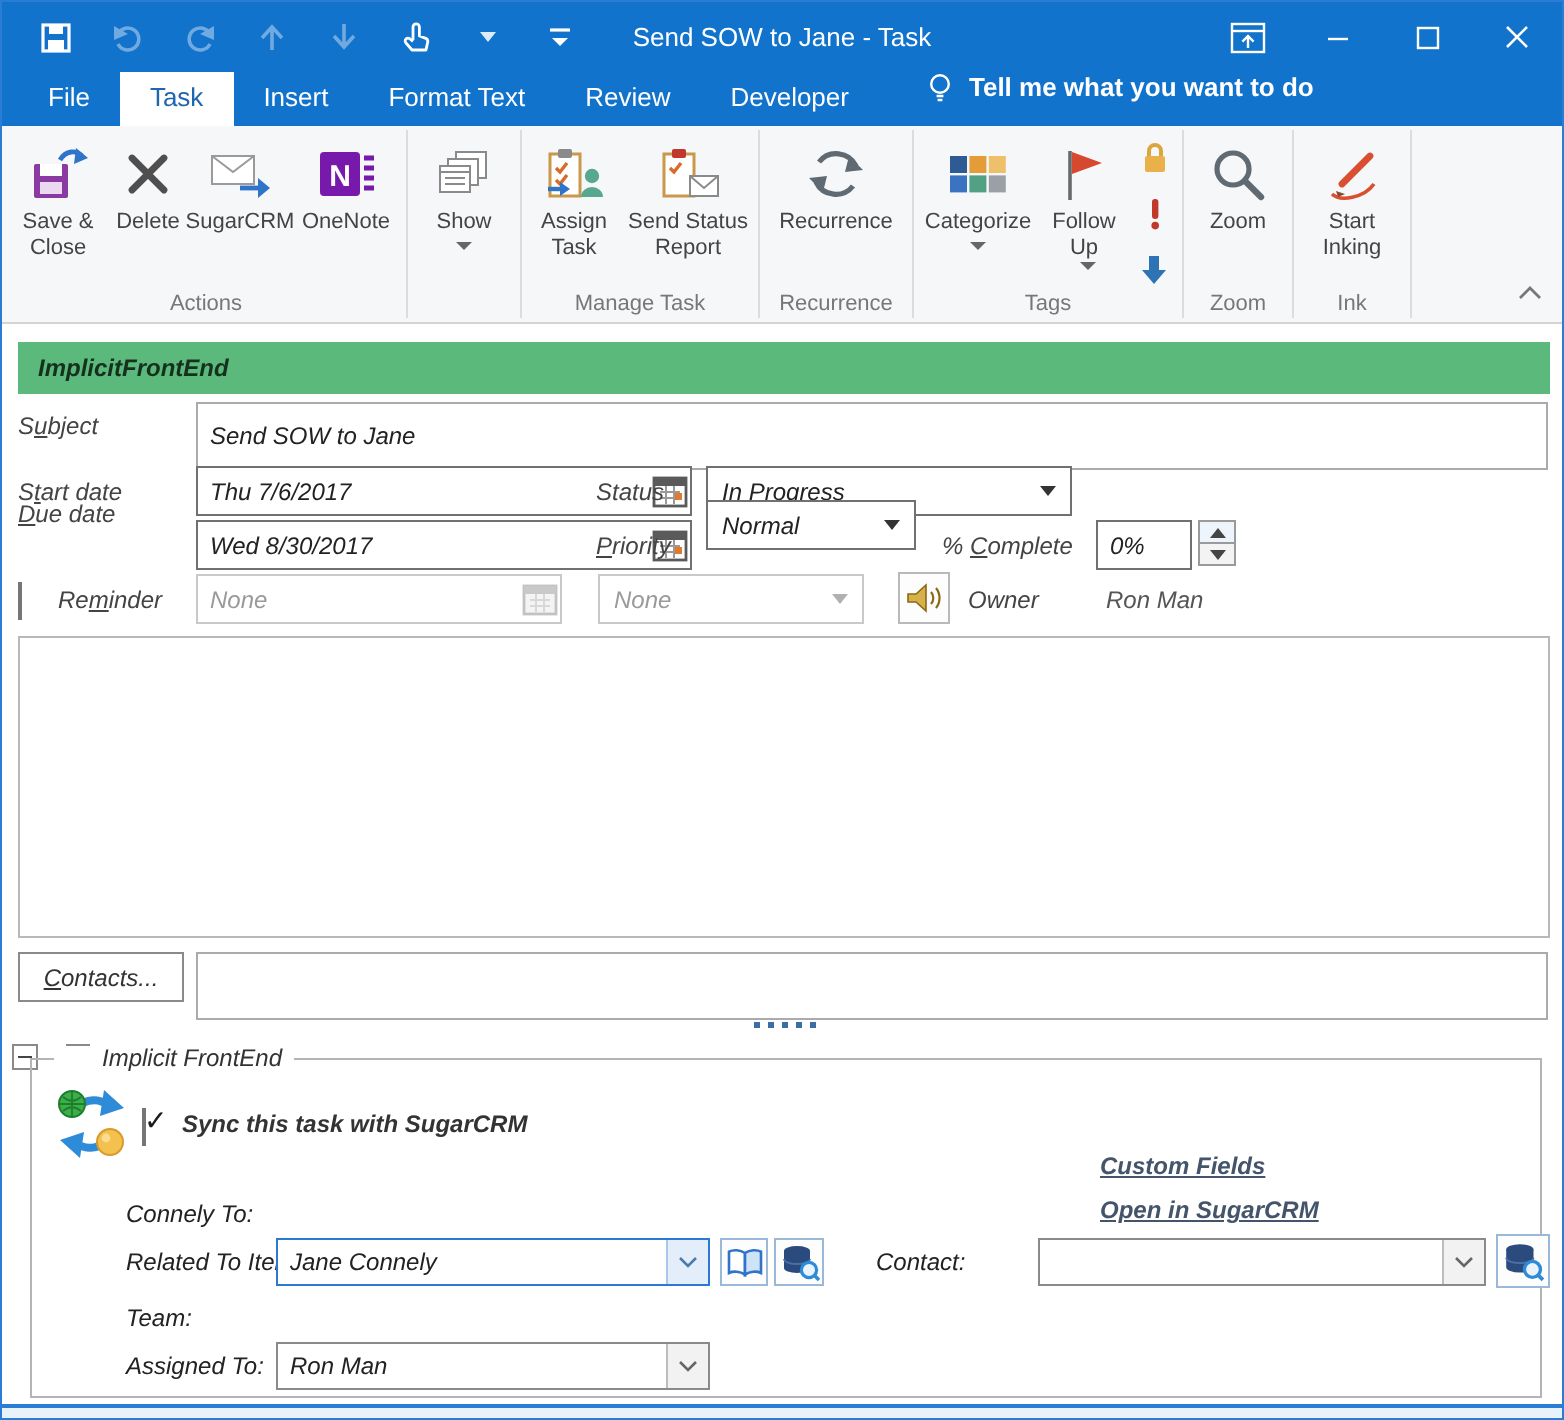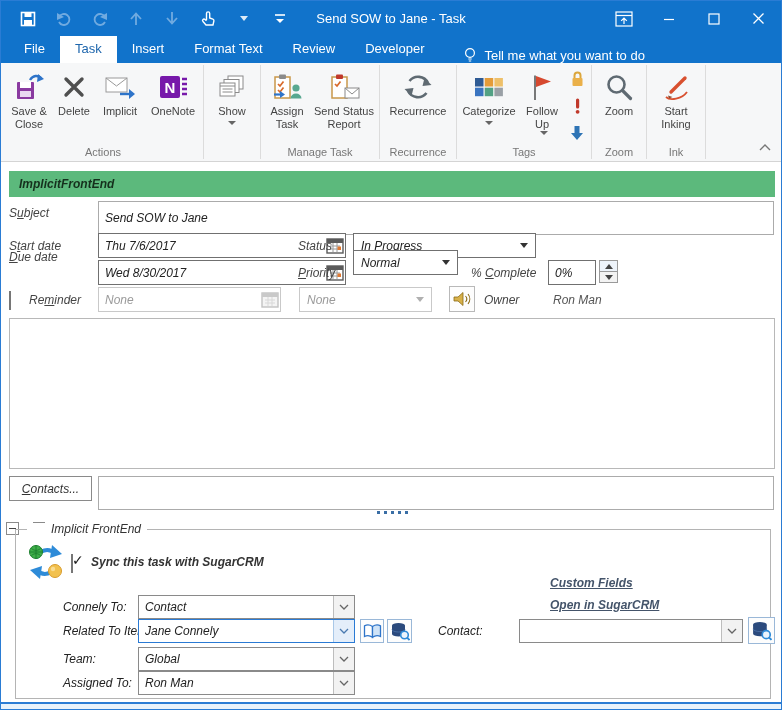--- a/index.html
+++ b/index.html
@@ -13,21 +13,21 @@
   .qat .qbtn { display:flex; align-items:center; justify-content:center; width:22px; height:22px; }
   .qbtn.disabled { opacity:.5; }
   .title-text { position:absolute; left:0; right:0; text-align:center; color:#fff; font-size:13px; pointer-events:none; }
   .wincontrols { position:absolute; right:0; top:0; height:35px; display:flex; }
   .wc { width:45px; height:35px; display:flex; align-items:center; justify-content:center; }
 
   
   .tabrow { height:27px; background:#1173cb; display:flex; align-items:stretch; padding-left:8px; }
   .tab { color:#fff; font-size:13px; padding:5px 15px 6px 15px; cursor:default; }
   .tab.active { background:#fff; color:#1e66ad; }
-  .tellme { display:flex; align-items:flex-end; gap:7px; color:#fff; font-size:13px; margin-left:14px; padding:0 10px; }
+  .tellme { display:flex; align-items:flex-start; gap:7px; color:#fff; font-size:13px; margin-left:14px; padding:0 10px;font-weight:bold; }
 
   
   .ribbon { position:relative; height:99px; background:#f6f7f8; border-bottom:1px solid #d4d4d4; display:flex; align-items:flex-start; padding:2px 0 0 2px; }
   .rgroup { position:relative; height:94px; border-right:1px solid #dcdcdc; display:flex; align-items:flex-start; padding:1px 2px 16px 2px; }
   .rgroup-label { position:absolute; bottom:1px; left:0; right:0; text-align:center; font-size:11px; color:#777; }
   .rbtn { height:78px; display:flex; flex-direction:column; align-items:center; padding-top:3px; font-size:11px; line-height:13px; text-align:center; color:#444; cursor:default; }
   .rbtn .ricon { height:36px; display:flex; align-items:center; justify-content:center; }
   .drop-arrow { display:inline-block; width:0; height:0; border-left:4px solid transparent; border-right:4px solid transparent; border-top:4px solid #666; vertical-align:middle; }
   .drop-arrow.block { display:block; margin:3px auto 0 auto; }
   .ministack { display:flex; flex-direction:column; align-items:center; justify-content:flex-start; gap:7px; width:24px; padding-top:4px; height:78px; }
@@ -210,21 +210,21 @@
       </div>
       <div class="rbtn" style="width:50px">
         <span class="ricon">
           <svg width="30" height="24" viewBox="0 0 30 24">
               <rect x="1" y="3" width="21" height="14" fill="#fff" stroke="#9a9a9a"></rect>
               <path d="M1 3 L11.5 11 L22 3" fill="none" stroke="#9a9a9a"></path>
               <path d="M15 19 H25" stroke="#2e74c9" stroke-width="2.4"></path>
               <polygon points="24,14 30,19 24,24" fill="#2e74c9"></polygon>
             </svg>
         </span>
-        <span>Implicit</span>
+        <span>SugarCRM</span>
       </div>
       <div class="rbtn" style="width:56px">
         <span class="ricon">
           <svg width="31" height="26" viewBox="0 0 31 26">
               <rect x="2" y="2" width="20" height="22" fill="#7719aa" rx="2"></rect>
               <text x="12" y="19" font-size="15" font-weight="bold" fill="#fff" text-anchor="middle" font-family="Liberation Sans, sans-serif">N</text>
               <path d="M24 5 h5 M24 10 h5 M24 15 h5 M24 20 h5" stroke="#7719aa" stroke-width="2.4"></path>
             </svg>
         </span>
         <span>OneNote</span>
@@ -499,28 +499,20 @@
         </svg>
     </span>
     <span class="abs checkbox checked" style="left:68px; top:393px"></span>
     <span class="abs alabel" style="left:90px; top:393px; font-weight:bold; color:#333">Sync this task with SugarCRM</span>
 
     <span class="abs linktext" style="left:549px; top:414px">Custom Fields</span>
     <span class="abs linktext" style="left:549px; top:436px">Open in SugarCRM</span>
 
     
     <span class="abs alabel" style="left:62px; top:438px">Connely To:</span>
-    <div class="abs dd2" style="left:137px; top:433px; width:217px; height:24px">
-      <span class="val">Contact</span>
-      <span class="chev">
-          <svg width="10" height="6" viewBox="0 0 10 6">
-            <path d="M1 1 L5 5 L9 1" fill="none" stroke="#666" stroke-width="1.3"></path>
-          </svg>
-        </span>
-    </div>
 
     
     <span class="abs alabel" style="left:62px; top:462px">Related To Item:</span>
     <div class="abs dd2 focused" style="left:137px; top:457px; width:217px; height:24px">
       <span class="val">Jane Connely</span>
       <span class="chev">
           <svg width="10" height="6" viewBox="0 0 10 6">
             <path d="M1 1 L5 5 L9 1" fill="none" stroke="#4a7ab0" stroke-width="1.3"></path>
           </svg>
         </span>
@@ -556,28 +548,20 @@
           <ellipse cx="8.5" cy="3.5" rx="6.5" ry="2.5" fill="#2b4a7d"></ellipse>
           <path d="M2 3.5 V12 a6.5 2.5 0 0 0 13 0 V3.5" fill="#2b4a7d"></path>
           <path d="M2 7.5 a6.5 2.5 0 0 0 13 0" fill="none" stroke="#4a6ea5" stroke-width="0.9"></path>
           <circle cx="14.5" cy="13" r="3.8" fill="#eaf3fc" stroke="#2e8bd8" stroke-width="1.6"></circle>
           <path d="M17 15.5 L19.5 18" stroke="#2e8bd8" stroke-width="1.8"></path>
         </svg>
     </span>
 
     
     <span class="abs alabel" style="left:62px; top:490px">Team:</span>
-    <div class="abs dd2" style="left:137px; top:485px; width:217px; height:24px">
-      <span class="val">Global</span>
-      <span class="chev">
-          <svg width="10" height="6" viewBox="0 0 10 6">
-            <path d="M1 1 L5 5 L9 1" fill="none" stroke="#666" stroke-width="1.3"></path>
-          </svg>
-        </span>
-    </div>
 
     
     <span class="abs alabel" style="left:62px; top:514px">Assigned To:</span>
     <div class="abs dd2" style="left:137px; top:509px; width:217px; height:24px">
       <span class="val">Ron Man</span>
       <span class="chev">
           <svg width="10" height="6" viewBox="0 0 10 6">
             <path d="M1 1 L5 5 L9 1" fill="none" stroke="#666" stroke-width="1.3"></path>
           </svg>
         </span>

